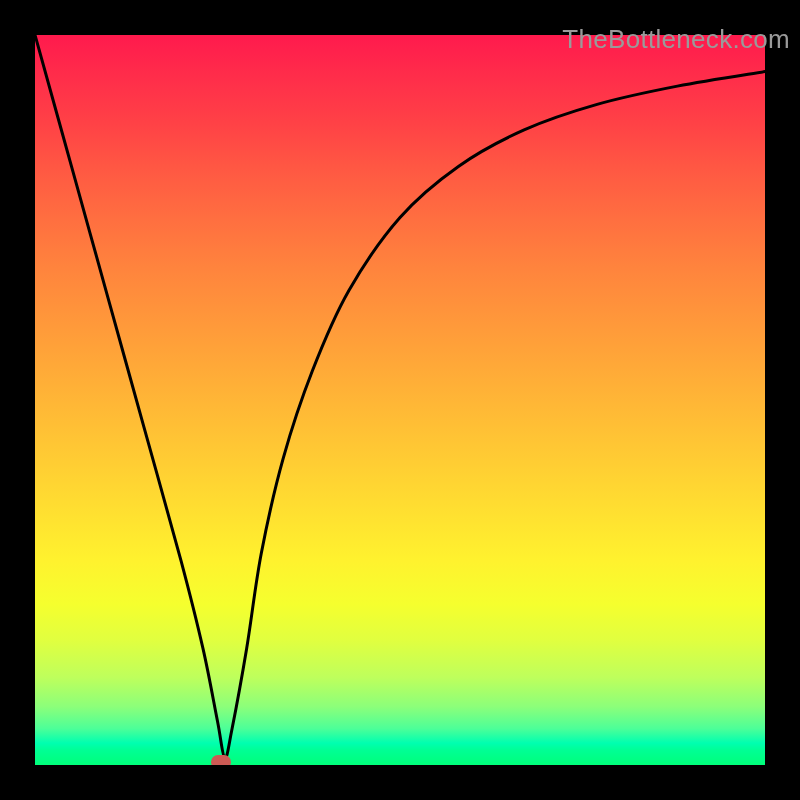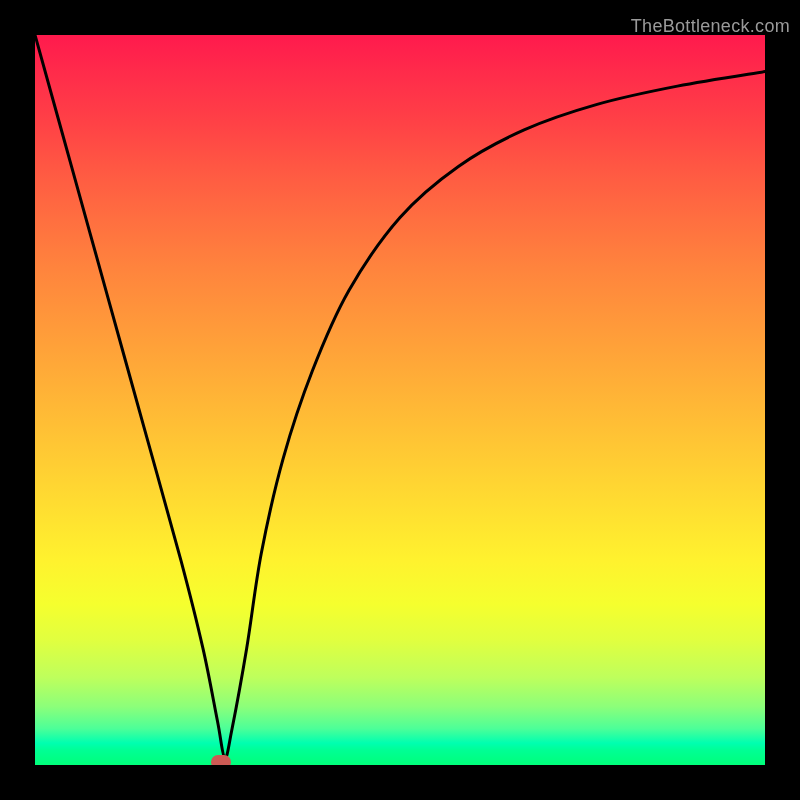--- a/index.html
+++ b/index.html
@@ -48,24 +48,24 @@
       #beff5c 88%,
       #8cff7a 92%,
       #4dff98 95%,
       #00ffb0 97%,
       #00ff94 98%,
       #00ff7a 100%
     );
   }
   .watermark {
     position: absolute;
-    top: 16px;
+    top: 24px;
     right: 10px;
     color: #9a9a9a;
-    font-size: 18px;
+    font-size: 26px;
     font-weight: 500;
     letter-spacing: 0.3px;
   }
   svg.curve {
     position: absolute;
     inset: 0;
     width: 100%;
     height: 100%;
   }
   .marker {

